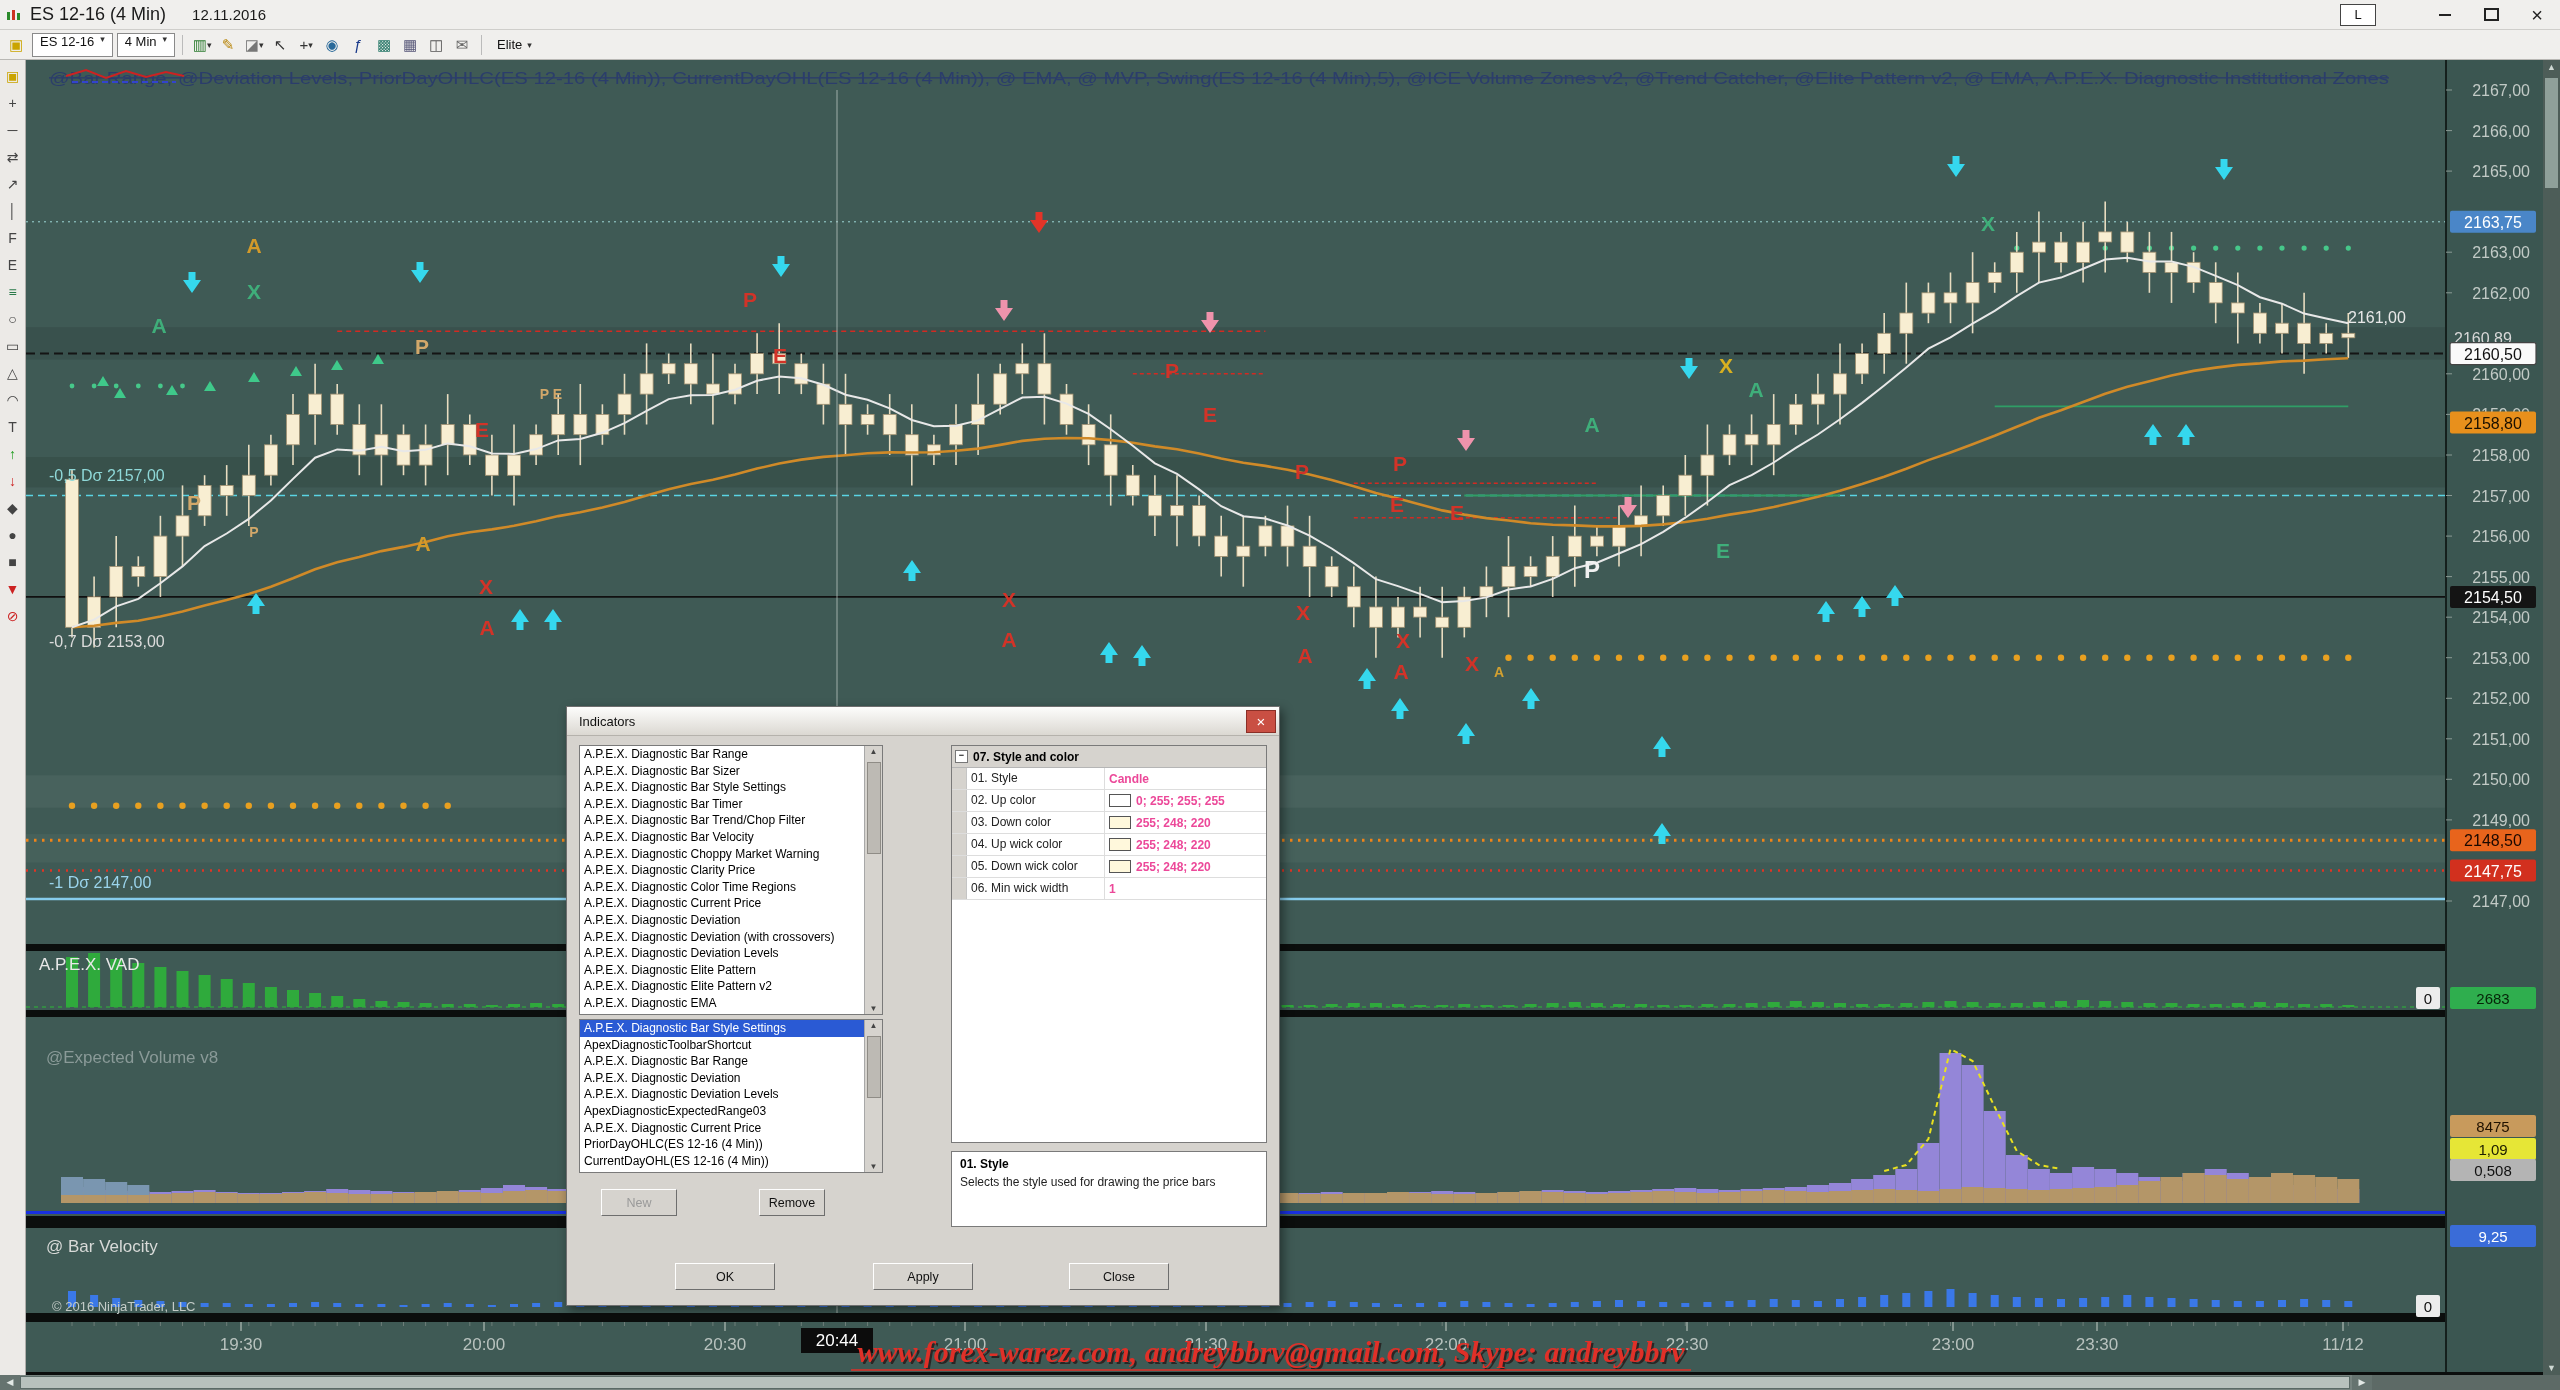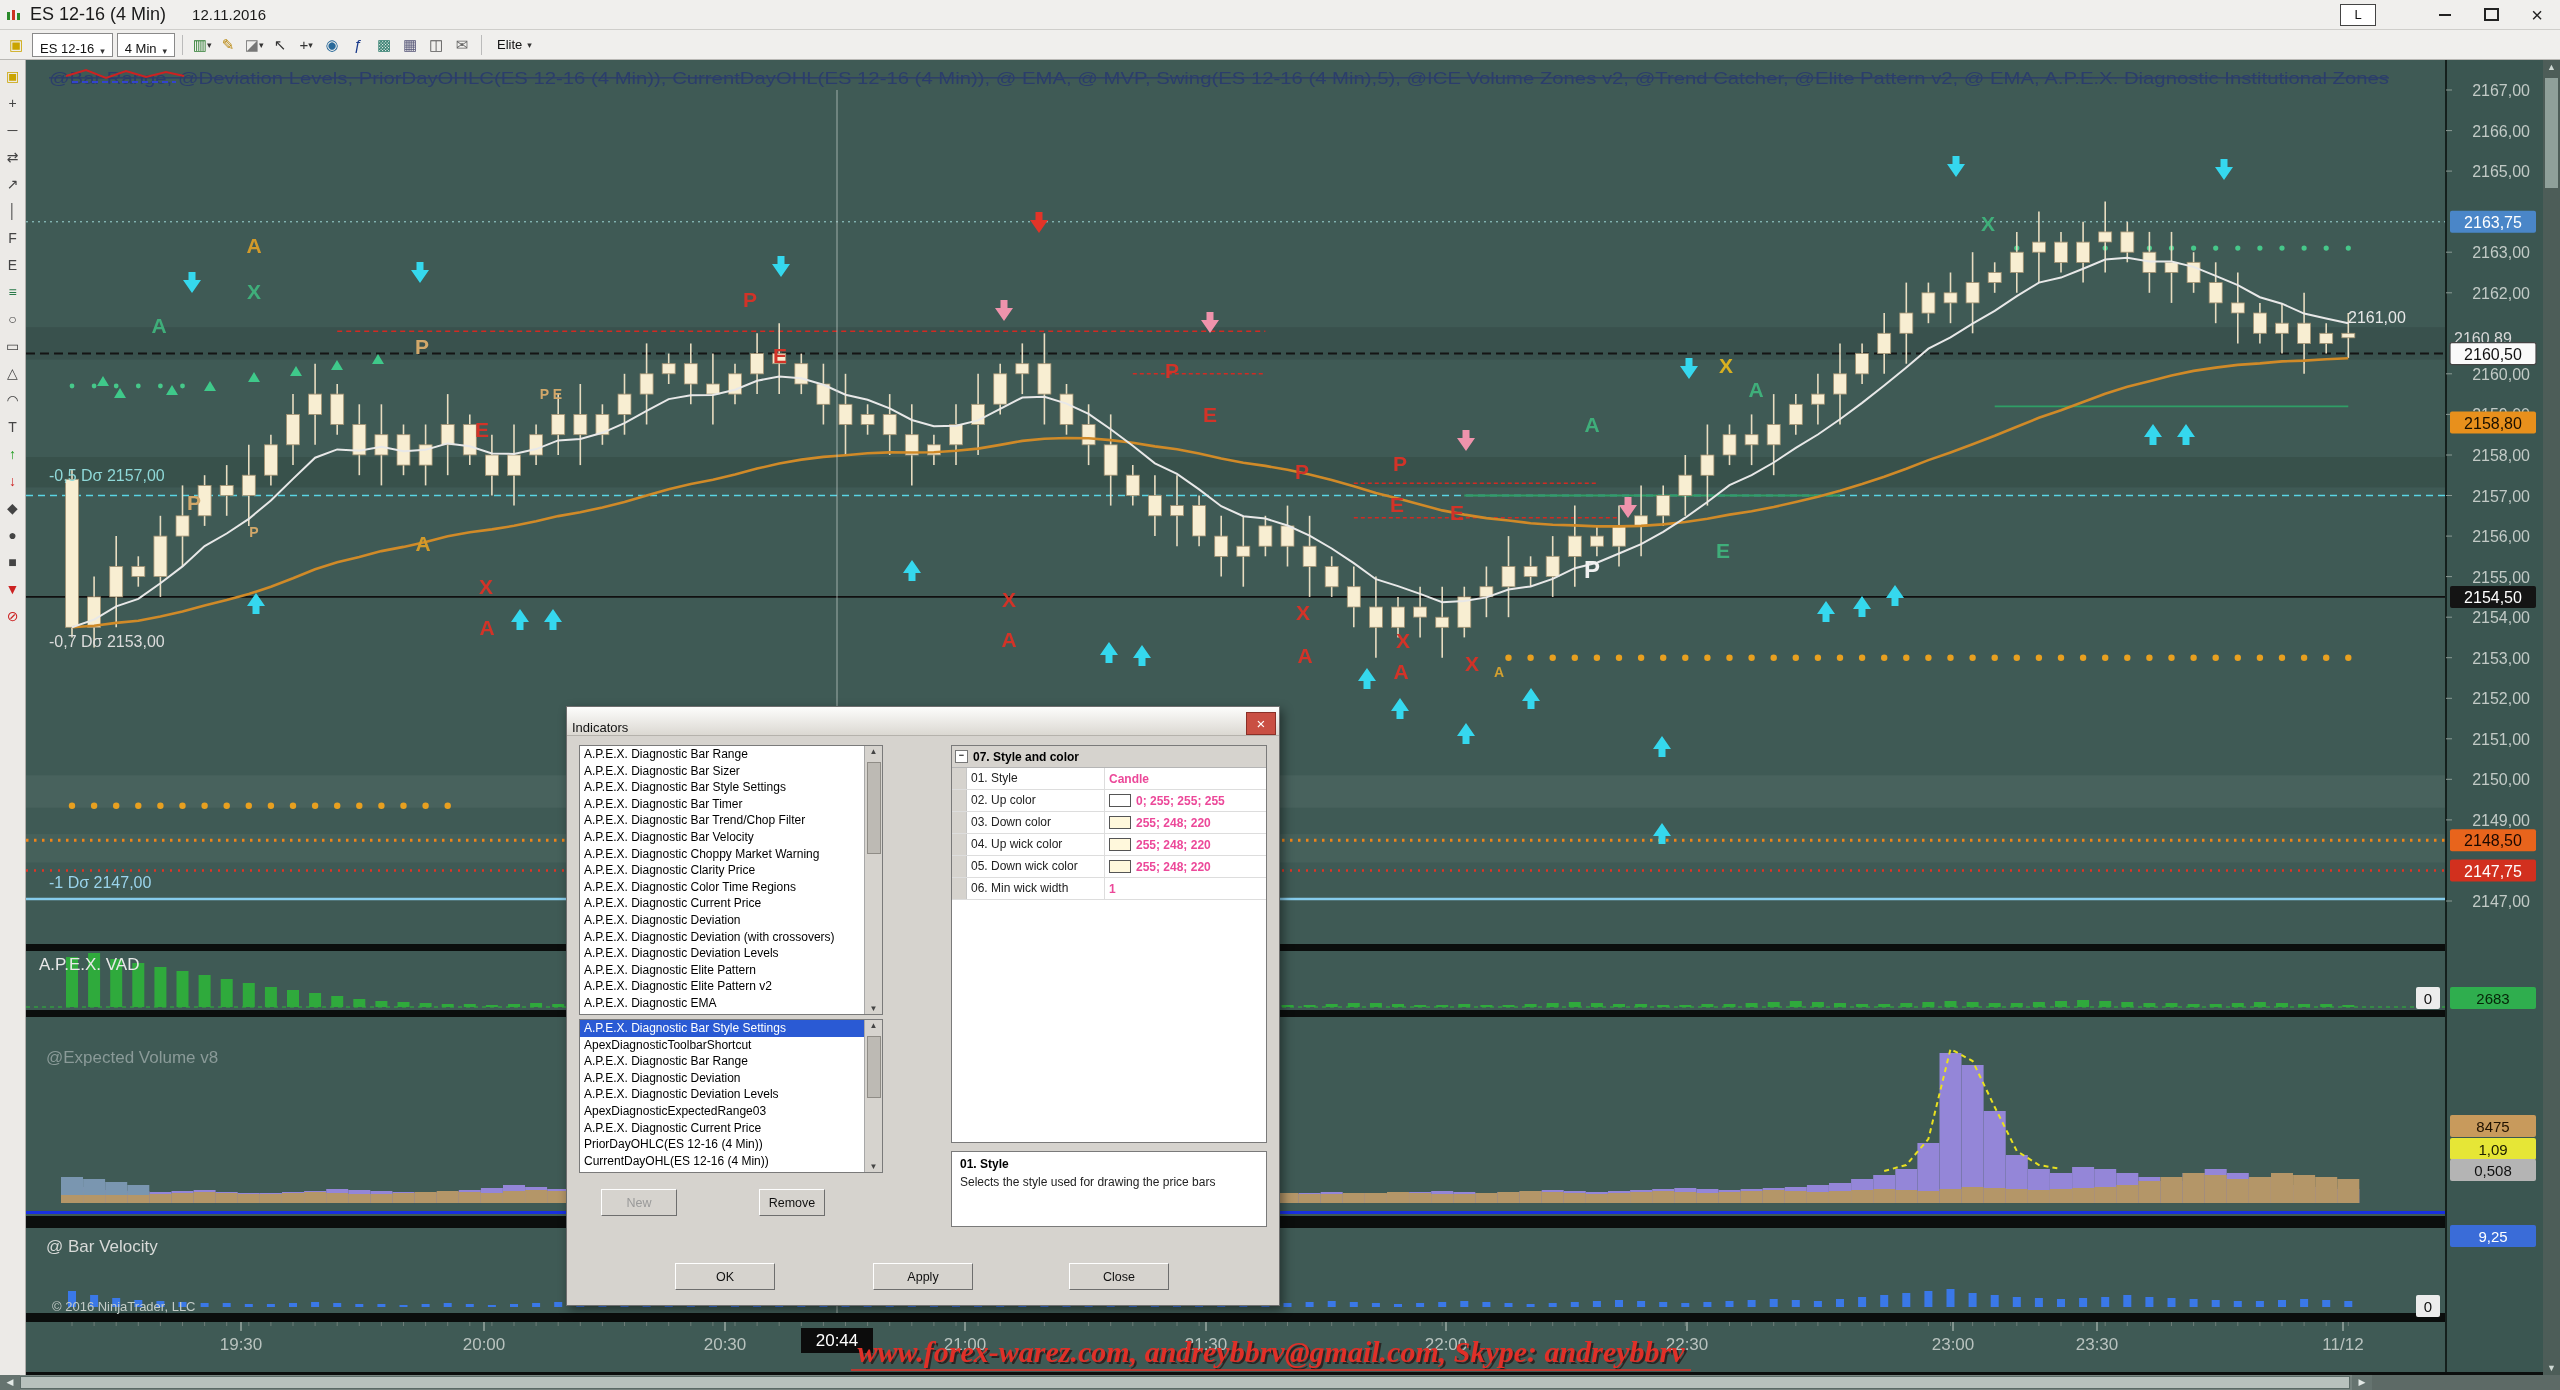--- a/index.html
+++ b/index.html
@@ -14,21 +14,21 @@
   .tb-right{margin-left:auto;display:flex;align-items:center;height:100%}
   .link-btn{width:34px;height:20px;border:1px solid #444;display:flex;align-items:center;
             justify-content:center;font-size:13px;margin-right:46px;background:#fff;color:#111}
   .win-btn{width:46px;height:100%;display:flex;align-items:center;justify-content:center;color:#222}
   .min-glyph{width:12px;border-bottom:2px solid #222}
   .max-glyph{width:11px;height:9px;border:2px solid #222}
   .close-glyph{font-size:20px;line-height:1}
   .toolbar{position:absolute;left:0;top:30px;width:2560px;height:30px;background:#f0efed;
            border-bottom:1px solid #b9b8b5;display:flex;align-items:center;gap:4px;padding-left:4px;
            z-index:6;box-sizing:border-box}
-  .dd{display:flex;align-items:flex-end;gap:6px;background:#fff;border:1px solid #8a8a8a;height:22px;
+  .dd{display:flex;align-items:flex-start;gap:6px;background:#fff;border:1px solid #8a8a8a;height:22px;
       padding:0 7px;font-size:13px;color:#111}
   .caret{font-size:9px;color:#333}
   .tb-icon{width:24px;height:24px;display:flex;align-items:center;justify-content:center;font-size:15px}
   .tb-sep{width:1px;height:20px;background:#bbb;margin:0 3px}
   .export-btn{display:flex;align-items:center;gap:5px;font-size:13px;color:#111;padding:0 8px}
   .left-strip{position:absolute;left:0;top:60px;width:26px;height:1315px;background:#eceae7;
               border-right:1px solid #b0aeab;display:flex;flex-direction:column;align-items:center;
               padding-top:2px;z-index:4;box-sizing:border-box}
   .ls-icon{width:22px;height:27px;display:flex;align-items:center;justify-content:center;font-size:14px}
   svg#chart{position:absolute;left:26px;top:60px;z-index:1;font-family:"Liberation Sans",sans-serif}
@@ -39,21 +39,21 @@
   .hscroll{position:absolute;left:0;top:1375px;width:2560px;height:15px;background:#76837f;z-index:3}
   .hthumb{position:absolute;left:20px;top:1px;width:2330px;height:13px;background:#b7c1bd;
           border:1px solid #5a6a66;box-sizing:border-box}
   .harrow{position:absolute;top:0;width:20px;height:15px;background:#65736f;color:#e2e8e5;
           font-size:9px;text-align:center;line-height:15px}
   .hcorner{position:absolute;top:0;left:2372px;right:0;height:15px;background:#5d6a66}
   
   .dialog{position:absolute;left:566px;top:706px;width:712px;height:598px;background:#d6d3ce;
           border:1px solid #6e6e6e;box-shadow:3px 4px 10px rgba(0,0,0,.45);z-index:10;font-size:12px}
   .dlg-title{position:absolute;left:0;top:0;right:0;height:28px;background:linear-gradient(#fdfdfc,#dbd8d2);
-             border-bottom:1px solid #b5b2ac;display:flex;align-items:flex-end;padding-left:5px;font-size:13px;color:#111}
+             border-bottom:1px solid #b5b2ac;display:flex;align-items:center;padding-left:12px;font-size:13px;color:#111}
   .dlg-close{margin-left:auto;width:28px;height:21px;background:#c94f43;color:#fff;display:flex;
              align-items:center;justify-content:center;font-size:15px;margin-right:3px;border:1px solid #8a2f27}
   .dlist{position:absolute;background:#fff;border:1px solid #7a7a7a;overflow:hidden}
   .dlist .li{height:16.6px;line-height:16.6px;padding-left:4px;padding-right:18px;white-space:nowrap;
              color:#000;font-size:12px}
   .li.sel{background:#2a5ad4;color:#fff}
   .fakebar{position:absolute;top:0;bottom:0;right:0;width:17px;background:#d6d3ce;border-left:1px solid #a8a8a8;
            color:#444;font-size:8px;text-align:center}
   .fb-up{position:absolute;top:1px;left:0;right:0}
   .fb-dn{position:absolute;bottom:1px;left:0;right:0}

